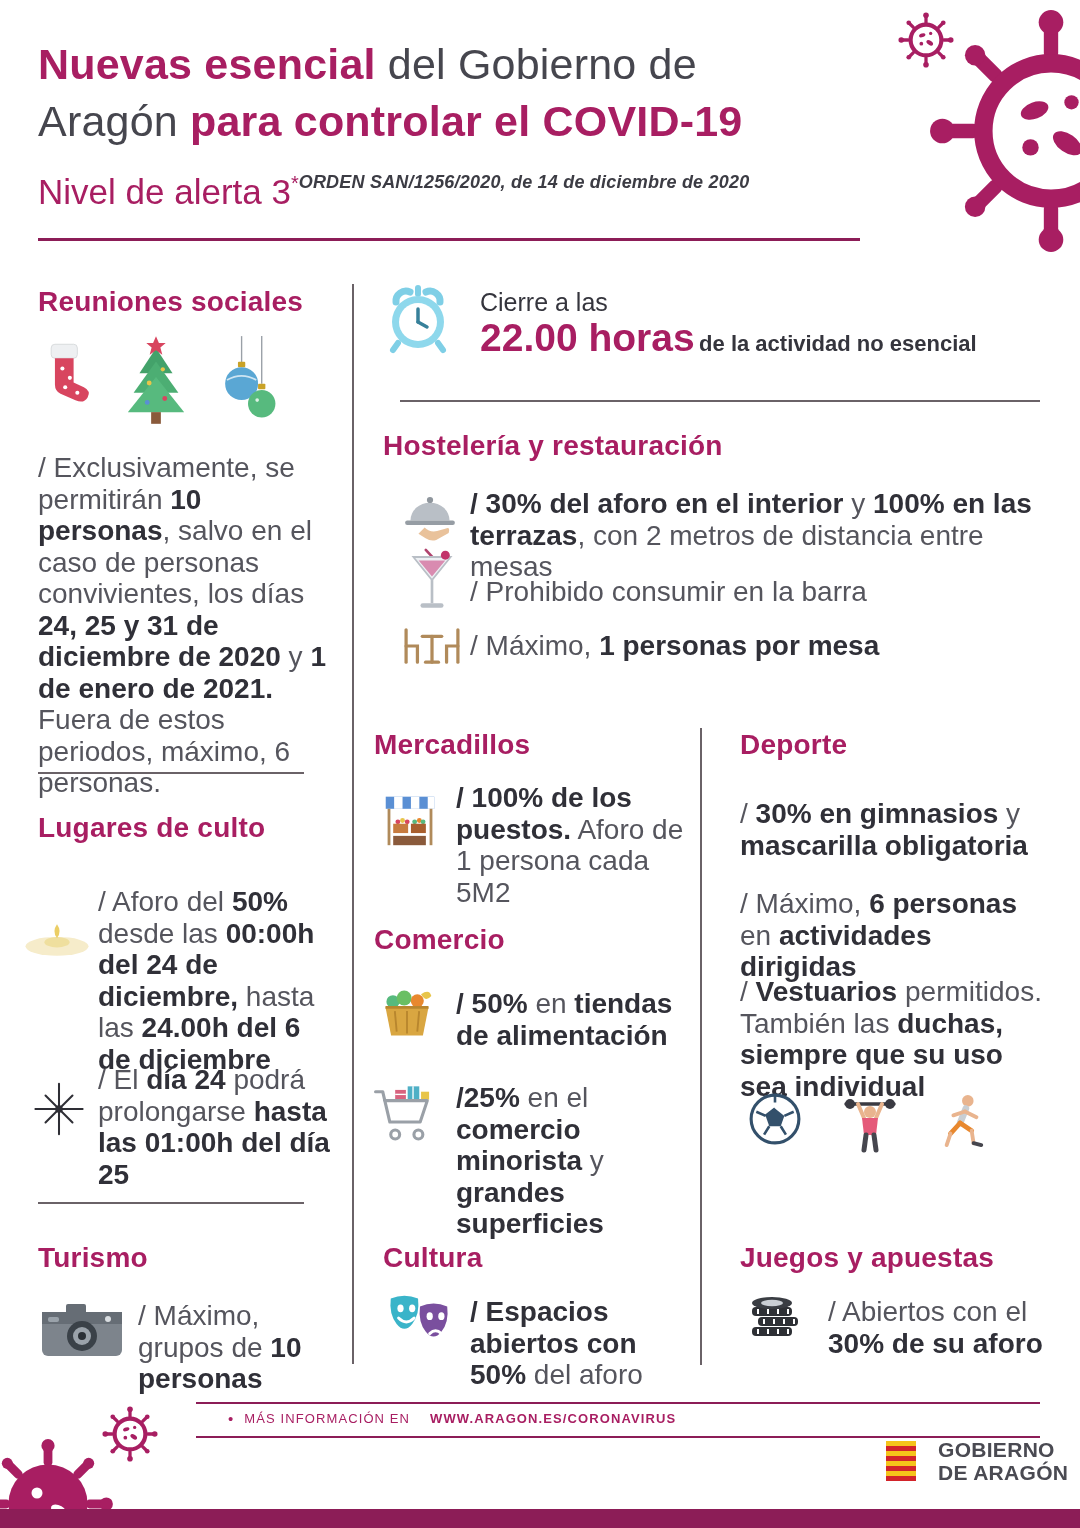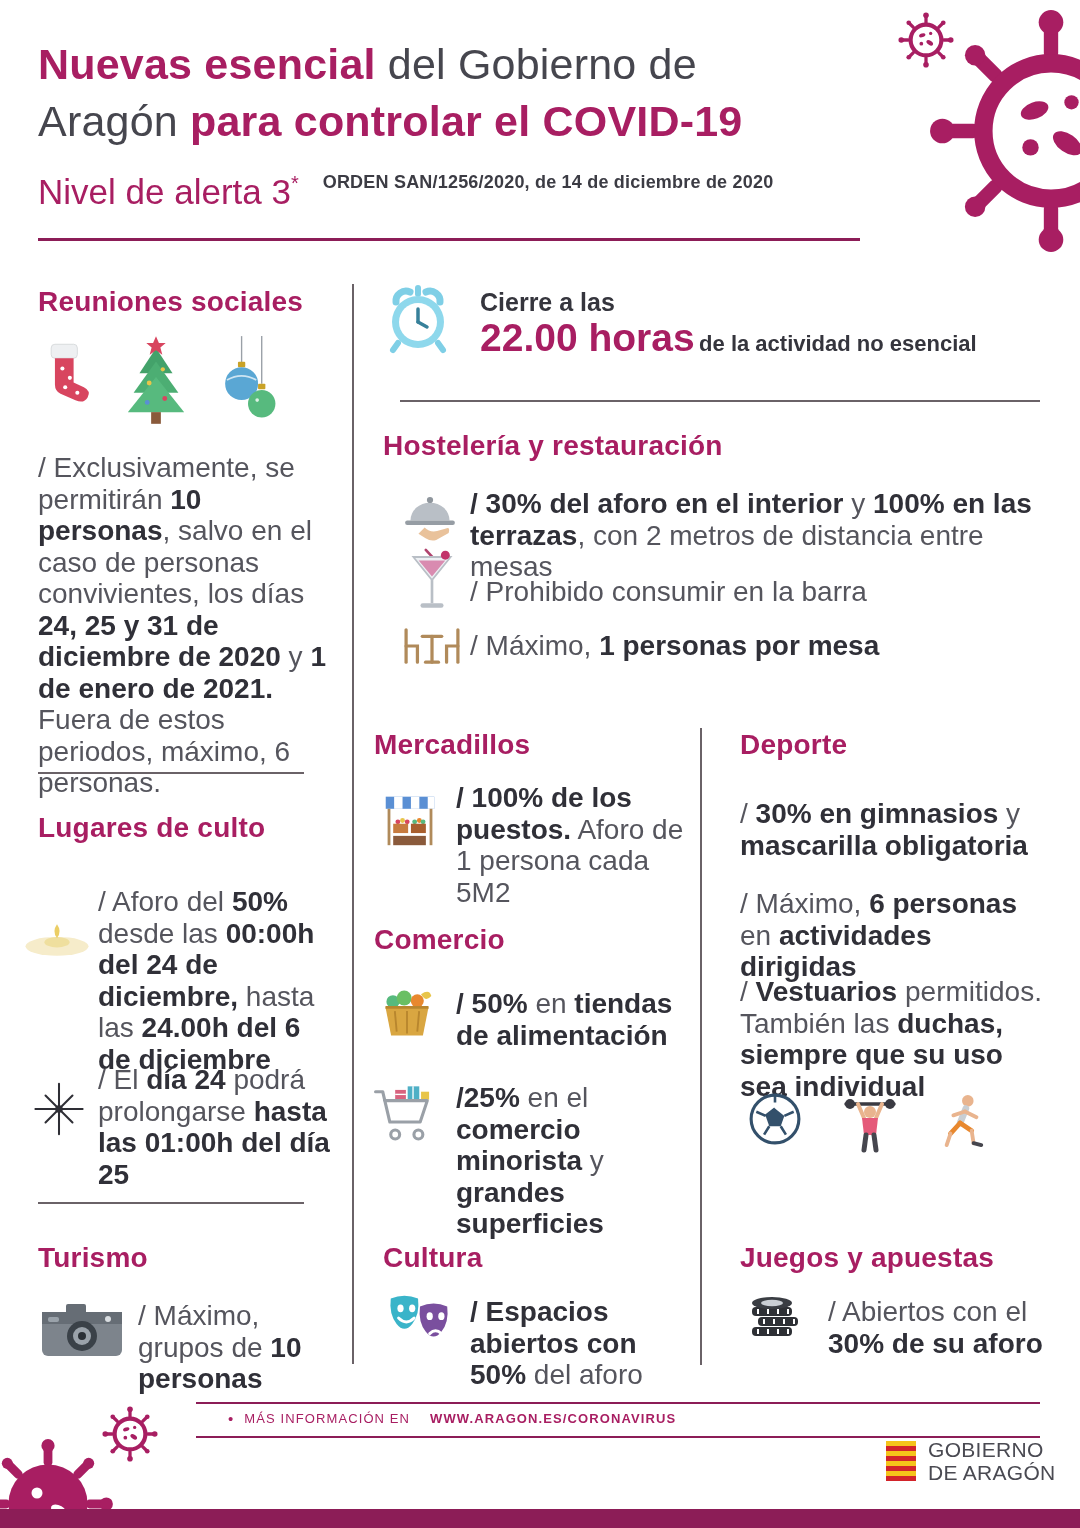--- a/index.html
+++ b/index.html
@@ -15,38 +15,38 @@
   body{font-family:"Liberation Sans","DejaVu Sans",sans-serif;}
   .page{position:relative;width:1080px;height:1528px;background:#fff;overflow:hidden;margin:0 auto;}
   .abs{position:absolute}
 
   
   .title{font-size:43px;line-height:57px;color:var(--dark);font-weight:400;letter-spacing:.2px}
   .title .m{color:var(--mg);font-weight:700}
   .alert-row{display:flex;align-items:flex-start}
   .alert{font-size:35px;color:var(--mg);font-weight:400}
   .alert .sup{font-size:20px;vertical-align:14px}
-  .order{font-size:18px;font-weight:700;color:#3c3c44;margin-left:24px;letter-spacing:.2px}
+  .order{font-size:18px;font-style:italic;font-weight:700;color:#3c3c44;letter-spacing:.2px}
   .h2{font-size:28px;font-weight:700;color:var(--mg);letter-spacing:.2px}
   .body{font-size:28px;line-height:31.5px;color:var(--body)}
   .body .b{font-weight:700;color:var(--boldc)}
   .rule{background:var(--maroon)}
   .thin{background:var(--divider)}
 
-  .closing-intro{font-size:25px;font-weight:700;color:#35353d}
+  .closing-intro{font-size:25px;font-weight:400;color:#35353d}
   .closing-line{white-space:nowrap}
   .closing-line .time{font-size:39px;font-weight:700;color:var(--mg)}
   .closing-line .rest{font-size:22px;font-weight:700;color:#35353d}
 
   .f-info{display:flex;align-items:center;font-size:13px;letter-spacing:1.1px;color:var(--mg)}
   .f-info .bullet{font-size:15px;margin-right:10px}
   .f-info .pref{font-weight:400;margin-right:20px}
   .f-info .lnk{font-weight:700}
   .logo{display:flex;align-items:center}
-  .logo-text{margin-left:10px;font-size:21px;font-weight:400;color:#4a4a52;line-height:23px;letter-spacing:.3px}
+  .logo-text{margin-left:20px;font-size:21px;font-weight:700;color:#4a4a52;line-height:23px;letter-spacing:.3px}
 
   .xmas-icons{display:flex;align-items:flex-start;gap:24px}
   .sports-icons{display:flex;align-items:flex-start;gap:40px}
   svg{display:block}
 </style>
 </head>
 <body>
 
 <div class="page">
 

